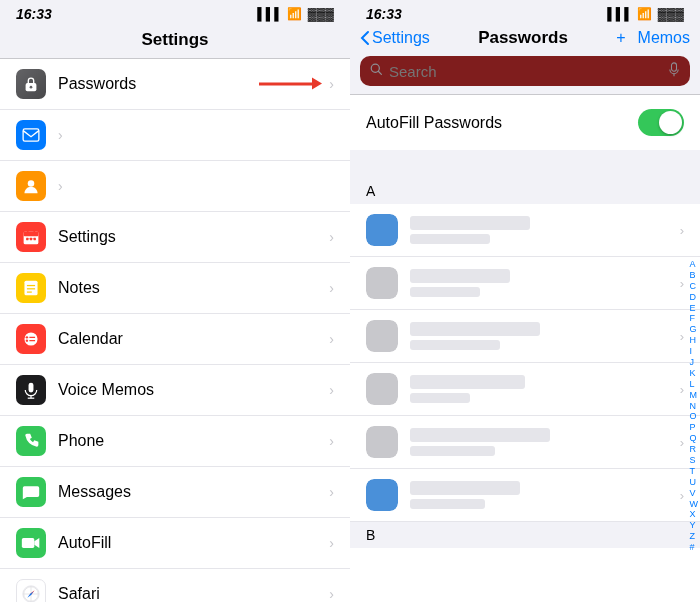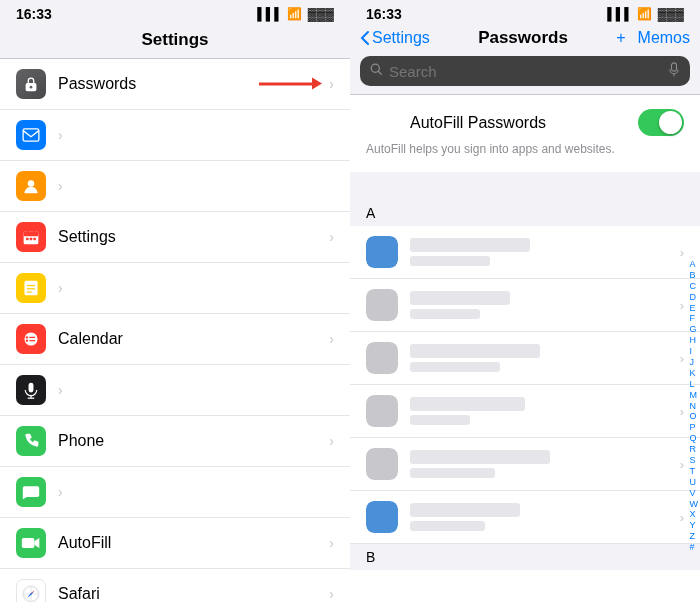--- a/index.html
+++ b/index.html
@@ -28,20 +28,21 @@
       align-items: center;
       padding: 6px 16px 4px;
       font-size: 13px;
       font-weight: 600;
       background: #f2f2f7;
     }
 
     .status-bar-time {
       font-size: 14px;
       font-weight: 700;
+      font-style: italic;
     }
 
     .status-bar-icons {
       display: flex;
       align-items: center;
       gap: 5px;
       font-size: 12px;
     }
 
     .page-title {
@@ -143,21 +144,21 @@
     }
 
     .nav-plus, .nav-edit {
       color: #007aff;
       font-size: 16px;
       cursor: pointer;
     }
 
     .search-bar {
       margin: 0 10px 8px;
-      background: #404040;
+      background: #7f1d1d;
       border-radius: 10px;
       display: flex;
       align-items: center;
       padding: 6px 10px;
       gap: 6px;
     }
 
     .search-icon-inner {
       color: #8e8e93;
       font-size: 13px;
@@ -187,21 +188,20 @@
       background: #fff;
       padding: 14px 16px 8px;
       margin-bottom: 0;
     }
 
     .autofill-row {
       display: flex;
       align-items: center;
       justify-content: space-between;
       margin-bottom: 6px;
-      margin-left: 44px;
     }
 
     .autofill-label {
       font-size: 16px;
       color: #000;
     }
 
     .toggle {
       width: 46px;
       height: 27px;
@@ -387,20 +387,21 @@
 
     <div class="settings-item">
       <div class="item-icon icon-notes">
         <svg width="18" height="18" viewBox="0 0 22 22" fill="white">
           <rect x="3" y="2" width="16" height="18" rx="2" fill="white"></rect>
           <line x1="6" y1="8" x2="16" y2="8" stroke="#ffcc00" stroke-width="1.5"></line>
           <line x1="6" y1="12" x2="16" y2="12" stroke="#ffcc00" stroke-width="1.5"></line>
           <line x1="6" y1="16" x2="12" y2="16" stroke="#ffcc00" stroke-width="1.5"></line>
         </svg>
       </div>
+      <span class="item-label">Notes</span>
       <span class="item-chevron">›</span>
     </div>
 
     <div class="settings-item">
       <div class="item-icon icon-reminders">
         <svg width="18" height="18" viewBox="0 0 22 22" fill="white">
           <circle cx="11" cy="11" r="8" fill="white"></circle>
           <circle cx="6" cy="9" r="1.5" fill="#ff3b30"></circle>
           <circle cx="6" cy="13" r="1.5" fill="#ff3b30"></circle>
           <line x1="9" y1="9" x2="16" y2="9" stroke="#ff3b30" stroke-width="1.5"></line>
@@ -413,39 +414,41 @@
 
     <div class="settings-item">
       <div class="item-icon icon-voicememos">
         <svg width="18" height="18" viewBox="0 0 22 22" fill="white">
           <rect x="8" y="2" width="6" height="12" rx="3" fill="white"></rect>
           <path d="M4 11a7 7 0 0 0 14 0" stroke="white" stroke-width="1.5" fill="none"></path>
           <line x1="11" y1="18" x2="11" y2="21" stroke="white" stroke-width="1.5"></line>
           <line x1="7" y1="21" x2="15" y2="21" stroke="white" stroke-width="1.5"></line>
         </svg>
       </div>
+      <span class="item-label">Voice Memos</span>
       <span class="item-chevron">›</span>
     </div>
 
     <div class="settings-item">
       <div class="item-icon icon-phone">
         <svg width="18" height="18" viewBox="0 0 22 22" fill="white">
           <path d="M6 2h4l2 5-2.5 1.5a11 11 0 0 0 4 4L15 10l5 2v4a2 2 0 0 1-2 2A18 18 0 0 1 4 4a2 2 0 0 1 2-2z" fill="white"></path>
         </svg>
       </div>
       <span class="item-label">Phone</span>
       <span class="item-chevron">›</span>
     </div>
 
     <div class="settings-item">
       <div class="item-icon icon-messages">
         <svg width="18" height="18" viewBox="0 0 22 22" fill="white">
           <path d="M3 4h16a2 2 0 0 1 2 2v9a2 2 0 0 1-2 2H6l-5 3V6a2 2 0 0 1 2-2z" fill="white"></path>
         </svg>
       </div>
+      <span class="item-label">Messages</span>
       <span class="item-chevron">›</span>
     </div>
 
     <div class="settings-item">
       <div class="item-icon icon-facetime">
         <svg width="20" height="14" viewBox="0 0 24 16" fill="white">
           <rect x="1" y="2" width="15" height="12" rx="2" fill="white"></rect>
           <path d="M16 6l6-4v12l-6-4V6z" fill="white"></path>
         </svg>
       </div>
@@ -516,21 +519,20 @@
 
     <div class="right-divider"></div>
 
     <div class="autofill-section">
       <div class="autofill-row">
         <span class="autofill-label">AutoFill Passwords</span>
         <div class="toggle">
           <div class="toggle-thumb"></div>
         </div>
       </div>
-      <div class="autofill-description">AutoFill helps you sign into apps and websites.</div>
     </div>
 
     <div class="section-divider-gray"></div>
 
     <div style="background:#f2f2f7; padding: 4px 16px 4px;">
       <span style="font-size:14px; font-weight:500; color:#000;">A</span>
     </div>
 
     <div style="background:#fff; flex:1;">
 

